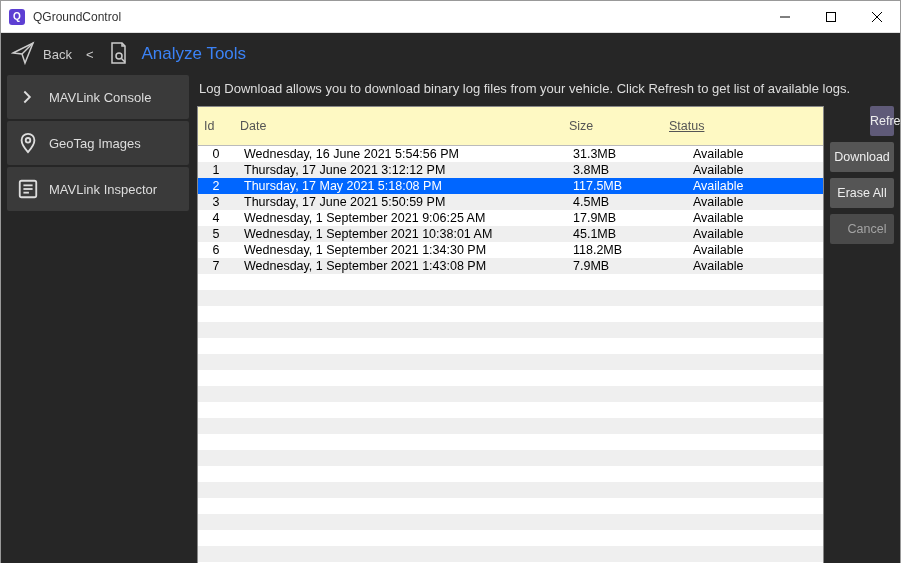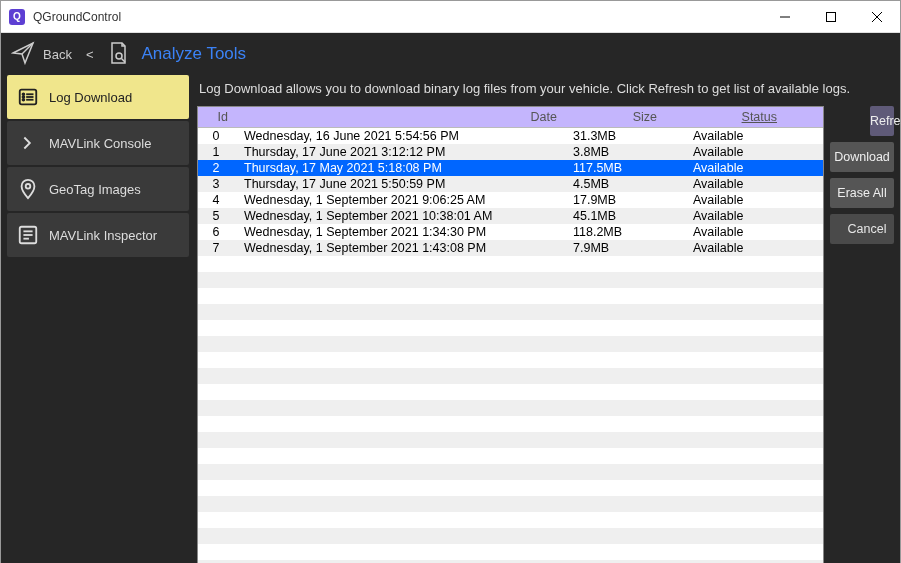--- a/index.html
+++ b/index.html
@@ -33,38 +33,38 @@
   .sidebar-item.active { background: #f0e68c; color: #222; }
   .sidebar-item .icon { width: 22px; height: 22px; display: flex; align-items: center; justify-content: center; }
   .sidebar-item .icon svg { width: 22px; height: 22px; }
 
   
   .main { flex: 1; display: flex; flex-direction: column; padding-left: 8px; }
   .desc { color: #ddd; font-size: 13px; padding: 6px 2px 10px 2px; }
   .table-area { flex: 1; display: flex; gap: 6px; min-height: 0; }
   .table-wrap { flex: 1; background: #fff; color: #000; border: 1px solid #888; overflow-y: auto; }
   table { width: 100%; border-collapse: collapse; font-size: 12.5px; }
-  thead th { background: #c4b5fd; color: #555; font-weight: normal; text-align: right; padding: 3px 6px; border-bottom: 1px solid #bbb; position: sticky; top: 0; }
+  thead th { background: #fef9c3; color: #555; font-weight: normal; text-align: left; padding: 12px 6px; border-bottom: 1px solid #bbb; position: sticky; top: 0; }
   tbody tr.stripe-even td { background: #fff; }
   tbody tr.stripe-odd td { background: #efefef; }
   tbody tr.selected td { background: #0066ff; color: #fff; }
   tbody td { padding: 1px 10px; white-space: nowrap; }
   td.col-id { text-align: center; width: 36px; }
   td.col-date { text-align: left; }
   td.col-size { text-align: left; width: 100px; padding-right: 30px; }
   td.col-status { text-align: left; width: 120px; padding-left: 30px; }
   th.col-id { width: 36px; }
   th.col-size { width: 100px; }
   th.col-status { width: 120px; text-decoration: underline; }
 
   
   .actions { width: 64px; display: flex; flex-direction: column; gap: 6px; }
   .act-btn { height: 30px; background: #555; color: #eee; border: none; border-radius: 2px; font-size: 12.5px; cursor: pointer; }
   .act-btn.highlight { background: #5f5a78; margin-left: 40px; }
-  .act-btn.disabled { background: #4a4a4a; color: #e5e5e5; cursor: default; padding-left: 10px; }
+  .act-btn.disabled { background: #4a4a4a; color: #a3a3a3; cursor: default; padding-left: 10px; }
 </style>
 </head>
 <body>
 
 <div class="window">
 
   <div class="titlebar">
     <div class="app-icon">Q</div>
     <div class="title">QGroundControl</div>
     <div class="win-controls">
@@ -107,34 +107,20 @@
           <circle cx="13" cy="15" r="3"></circle>
             <line x1="15.5" y1="17.5" x2="19" y2="21"></line>
         </svg>
       </span>
       <span class="page-title">Analyze Tools</span>
     </div>
 
     <div class="content">
 
       <div class="sidebar" id="sidebar">
-          <div class="sidebar-item active">
-            <span class="icon">
-              <svg viewBox="0 0 24 24" fill="none" stroke="currentColor" stroke-width="2">
-                <rect x="3" y="4" width="18" height="16" rx="2"></rect>
-                <circle cx="7" cy="9" r="1" fill="currentColor"></circle>
-                <line x1="10" y1="9" x2="18" y2="9"></line>
-                <circle cx="7" cy="12" r="1" fill="currentColor"></circle>
-                <line x1="10" y1="12" x2="18" y2="12"></line>
-                <circle cx="7" cy="15" r="1" fill="currentColor"></circle>
-                <line x1="10" y1="15" x2="18" y2="15"></line>
-              </svg>
-            </span>
-            <span>Log Download</span>
-          </div>
           <div class="sidebar-item">
             <span class="icon">
               <svg viewBox="0 0 24 24" fill="none" stroke="currentColor" stroke-width="2">
                 <polyline points="8,6 14,12 8,18"></polyline>
               </svg>
             </span>
             <span>MAVLink Console</span>
           </div>
           <div class="sidebar-item">
             <span class="icon">

